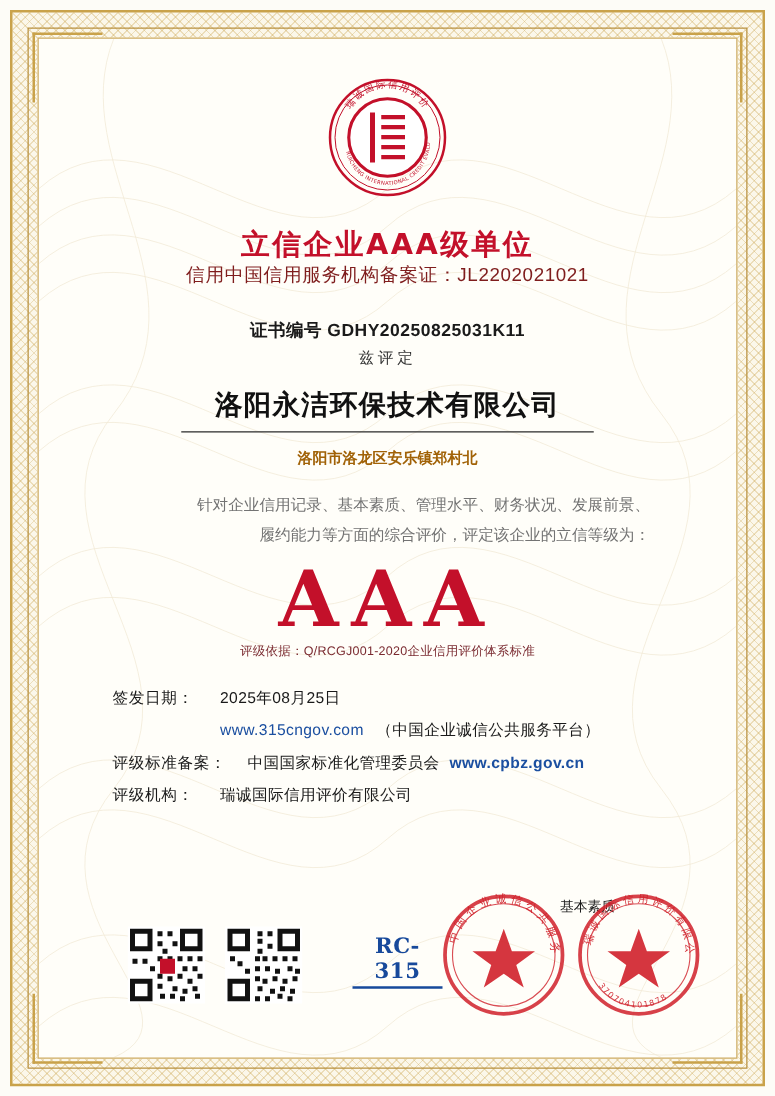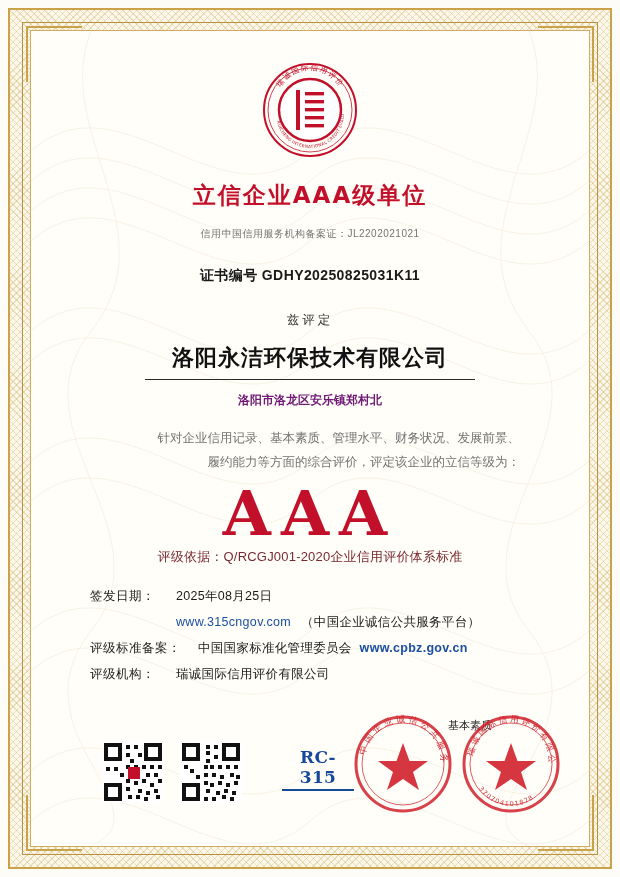--- a/index.html
+++ b/index.html
@@ -85,38 +85,37 @@
     margin-top: 22px;
     text-align: center;
     color: #c3102a;
     font-size: 23px;
     font-weight: bold;
     letter-spacing: 2px;
     font-family: "DejaVu Sans", "Liberation Sans", sans-serif;
   }
 
   .subtitle {
-    margin-top: 16px;
-    text-align: center;
-    color: #737373;
-    font-size: 10px;
+    text-align: center;
+    color: #7f1d1d;
+    font-size: 15px;
     letter-spacing: 0.5px;
   }
 
   .cert-no {
     margin-top: 26px;
     text-align: center;
     color: #1a1a1a;
     font-size: 14px;
     font-weight: bold;
     letter-spacing: 0.4px;
   }
 
   .hereby {
-    margin-top: 27px;
+    margin-top: 4px;
     text-align: center;
     color: #333;
     font-size: 12.5px;
     letter-spacing: 3px;
   }
 
   .company {
     margin: 14px auto 0 auto;
     width: 330px;
     text-align: center;
@@ -125,21 +124,21 @@
     font-weight: bold;
     letter-spacing: 1px;
     padding-bottom: 6px;
     border-bottom: 1.5px solid #2b2b2b;
     font-family: "DejaVu Sans", "Liberation Sans", sans-serif;
   }
 
   .address {
     margin-top: 12px;
     text-align: center;
-    color: #701a75;
+    color: #a16207;
     font-size: 12px;
     font-weight: bold;
   }
 
   .statement {
     margin: 18px auto 0 auto;
     width: 420px;
     text-align: right;
     color: #737373;
     font-size: 12.5px;
@@ -155,21 +154,21 @@
     font-family: "DejaVu Serif", "Liberation Serif", serif;
     font-size: 62px;
     font-weight: bold;
     letter-spacing: 10px;
     line-height: 1.05;
   }
   .grade-basis {
     margin-top: 2px;
     text-align: center;
     color: #7a2a30;
-    font-size: 13px;
+    font-size: 10px;
     letter-spacing: 0.2px;
   }
 
   .details {
     margin-top: 22px;
     padding-left: 38px;
     color: #1a1a1a;
     font-size: 12.5px;
   }
   .detail-row {

